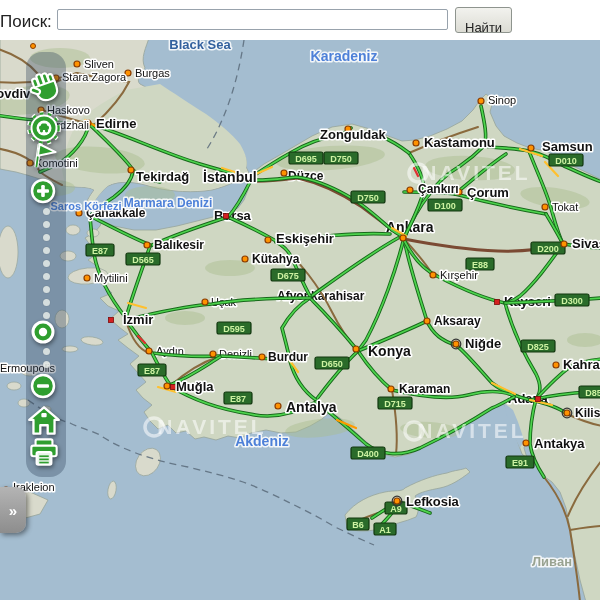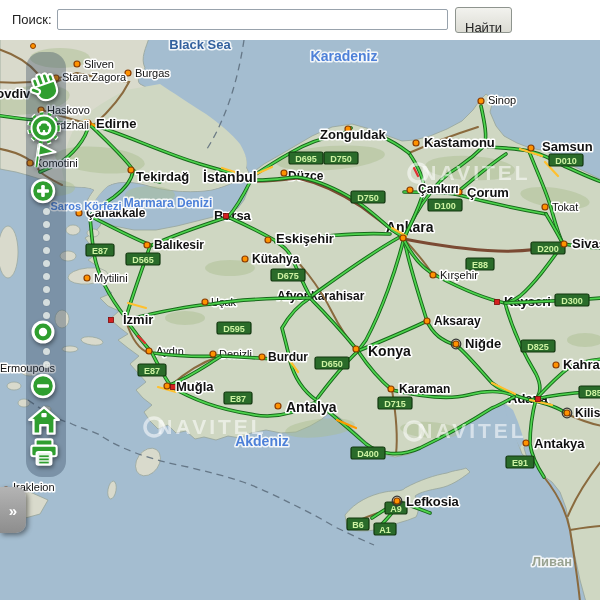--- a/index.html
+++ b/index.html
@@ -1,19 +1,19 @@
 <!DOCTYPE html>
 <html><head>
 <meta charset="utf-8">
 <style>
   html,body{margin:0;padding:0;background:#fff;}
   *{box-sizing:border-box;}
   .app{position:relative;width:600px;height:600px;overflow:hidden;font-family:"Liberation Sans",sans-serif;background:#fff;}
   .searchbar{position:absolute;left:0;top:0;width:600px;height:40px;background:#ffffff;z-index:30;}
-  .searchbar label{position:absolute;left:12px;top:12px;font-size:13px;color:#222;}
+  .searchbar label{position:absolute;left:0;top:12px;font-size:17px;color:#222;}
   .searchbar input{position:absolute;left:57px;top:9px;width:391px;height:21px;border:1px solid #98a2ac;background:#fff;font-size:13px;padding:0 4px;border-radius:2px;}
   .searchbar button{position:absolute;left:455px;top:7px;height:25px;padding:12px 9px;font-size:13px;color:#222;background:linear-gradient(#f2f2ee,#dcdcd4);border:1px solid #8e948e;border-radius:3px;}
   .maparea{position:absolute;left:0;top:40px;width:600px;height:560px;}
   #map{position:absolute;left:0;top:0;cursor:grab;}
   svg text{font-family:"Liberation Sans",sans-serif;}
   .panel{position:absolute;left:26px;top:12px;width:40px;height:425px;background:rgba(45,65,88,0.34);border-radius:16px;z-index:5;}
   .tool{position:absolute;z-index:6;filter:drop-shadow(1px 2px 2px rgba(0,0,0,0.45));cursor:pointer;}
   .beads{position:absolute;left:26px;width:40px;z-index:6;}
   .bead{display:block;width:7px;height:7px;border-radius:50%;background:rgba(236,241,236,0.8);margin:6px auto;box-shadow:0 0 1px rgba(0,0,0,0.35);}
   .expander{position:absolute;left:0;top:447px;width:26px;height:46px;background:linear-gradient(#b4b4b4,#8d8d8d);border-radius:0 10px 10px 0;box-shadow:2px 2px 5px rgba(0,0,0,0.45);z-index:7;display:flex;align-items:center;justify-content:center;cursor:pointer;}

